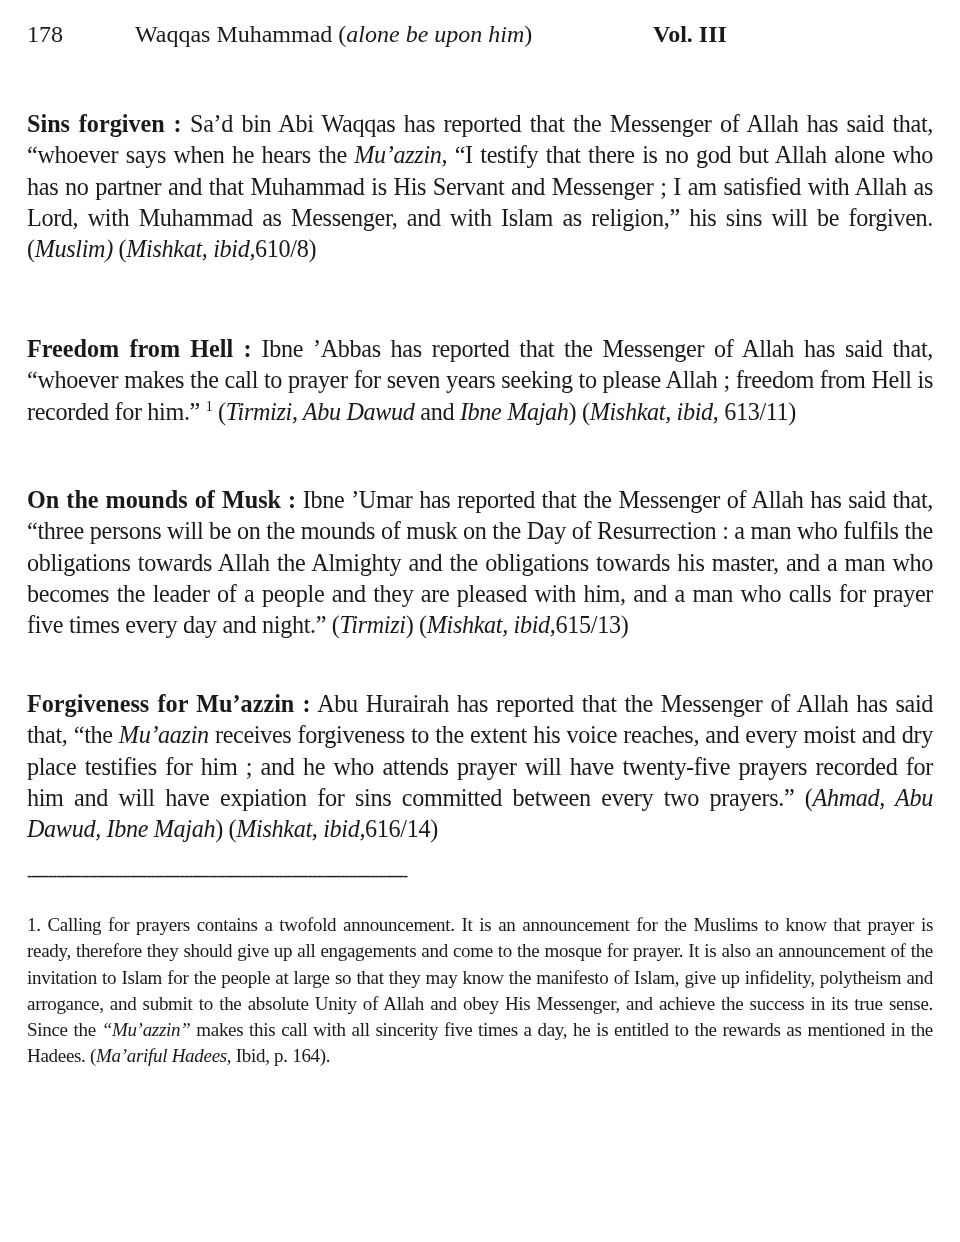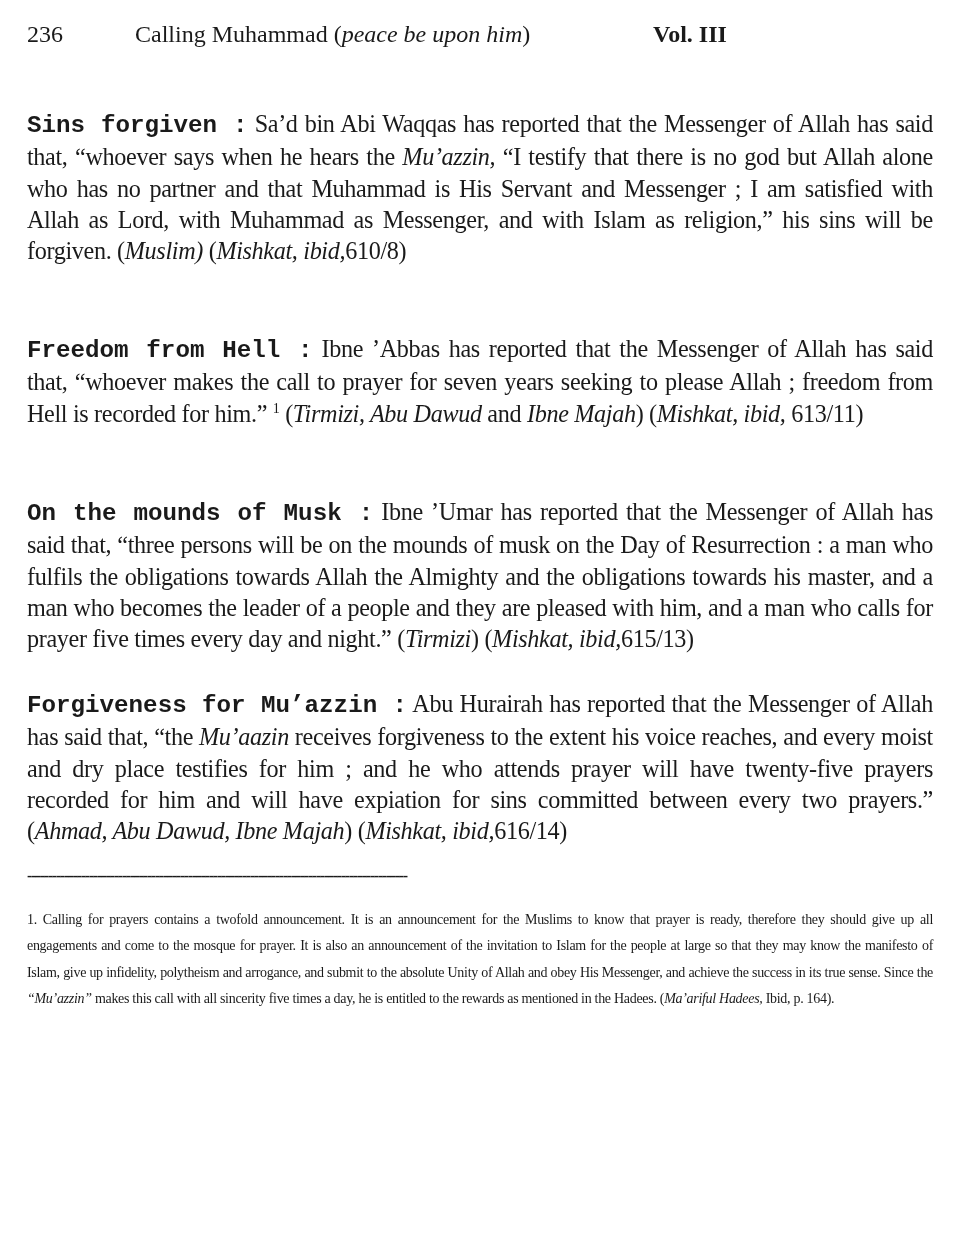--- a/index.html
+++ b/index.html
@@ -16,45 +16,45 @@
   .running-header span { position: absolute; top: 0; }
   .hdr-page { left: 0; }
   .hdr-title { left: 108px; }
   .hdr-vol { left: 626px; font-weight: bold; }
   .it { font-style: italic; }
   .para {
     position: absolute; left: 27px; width: 906px;
     font-size: 24.2px; line-height: 31.3px; text-align: justify;
     letter-spacing: -0.35px; word-spacing: 0px;
   }
-  .para .heading { font-weight: bold; letter-spacing: 0; font-family: Liberation Mono, monospace; }
+  .para .heading { font-weight: bold; letter-spacing: 0; }
   .para sup { font-size: 14px; line-height: 0; vertical-align: 9px; }
   #p1 { top: 84px; }
   #p2 { top: 309px; }
-  #p3 { top: 472px; }
+  #p3 { top: 460px; }
   #p4 { top: 664px; }
   .rule {
     position: absolute; left: 27px; top: 866px;
     font-size: 16px; line-height: 20px; font-weight: bold; letter-spacing: -1.2px;
     white-space: nowrap; color: #1a1a1a;
   }
   .footnote {
     position: absolute; left: 27px; top: 893px; width: 906px;
-    font-size: 14px; line-height: 26.3px; text-align: justify;
+    font-size: 19px; line-height: 26.3px; text-align: justify;
     letter-spacing: -0.3px;
   }
 </style>
 </head>
 <body>
 
 <div class="page">
 
   <div class="running-header">
-    <span class="hdr-page">236</span>
-    <span class="hdr-title"><span style="position:static">Calling Muhammad</span> <span style="position:static">(</span><span style="position:static" class="it">peace be upon him</span><span style="position:static">)</span></span>
+    <span class="hdr-page">178</span>
+    <span class="hdr-title"><span style="position:static">Waqqas Muhammad</span> <span style="position:static">(</span><span style="position:static" class="it">alone be upon him</span><span style="position:static">)</span></span>
     <span class="hdr-vol">Vol. III</span>
   </div>
 
   <p class="para" id="p1"><span class="heading">Sins forgiven :</span><span class="segs"><span> Sa’d bin Abi Waqqas has reported that the Messenger of Allah has said that, “whoever says when he hears the </span><span class="it">Mu’azzin,</span><span> “I testify that there is no god but Allah alone who has no partner and that Muhammad is His Servant and Messenger ; I am satisfied with Allah as Lord, with Muhammad as Messenger, and with Islam as religion,” his sins will be forgiven. (</span><span class="it">Muslim)</span><span> (</span><span class="it">Mishkat, ibid,</span><span>610/8)</span></span></p>
 
   <p class="para" id="p2"><span class="heading">Freedom from Hell :</span><span class="segs"><span> Ibne ’Abbas has reported that the Messenger of Allah has said that, “whoever makes the call to prayer for seven years seeking to please Allah ; freedom from Hell is recorded for him.” </span><sup>1</sup><span> (</span><span class="it">Tirmizi, Abu Dawud</span><span> and </span><span class="it">Ibne Majah</span><span>) (</span><span class="it">Mishkat, ibid,</span><span> 613/11)</span></span></p>
 
   <p class="para" id="p3"><span class="heading">On the mounds of Musk :</span><span class="segs"><span> Ibne ’Umar has reported that the Messenger  of  Allah has  said that, “three persons will be on the mounds of musk on the Day of Resurrection : a man who fulfils the  obligations towards Allah the Almighty and the obligations towards his master, and a man who becomes the leader of a people and they are pleased with him, and a man who calls for prayer five times every day and night.” (</span><span class="it">Tirmizi</span><span>) (</span><span class="it">Mishkat, ibid,</span><span>615/13)</span></span></p>
 
   <p class="para" id="p4"><span class="heading">Forgiveness for Mu’azzin :</span><span class="segs"><span> Abu Hurairah has reported that the Messenger of Allah has said that, “the </span><span class="it">Mu’aazin</span><span> receives forgiveness to the extent his voice reaches, and every moist and dry place testifies for him ; and he who attends prayer will have twenty-five  prayers recorded for him and will have expiation for sins committed between every two prayers.” (</span><span class="it">Ahmad, Abu Dawud, Ibne Majah</span><span>) (</span><span class="it">Mishkat, ibid,</span><span>616/14)</span></span></p>

